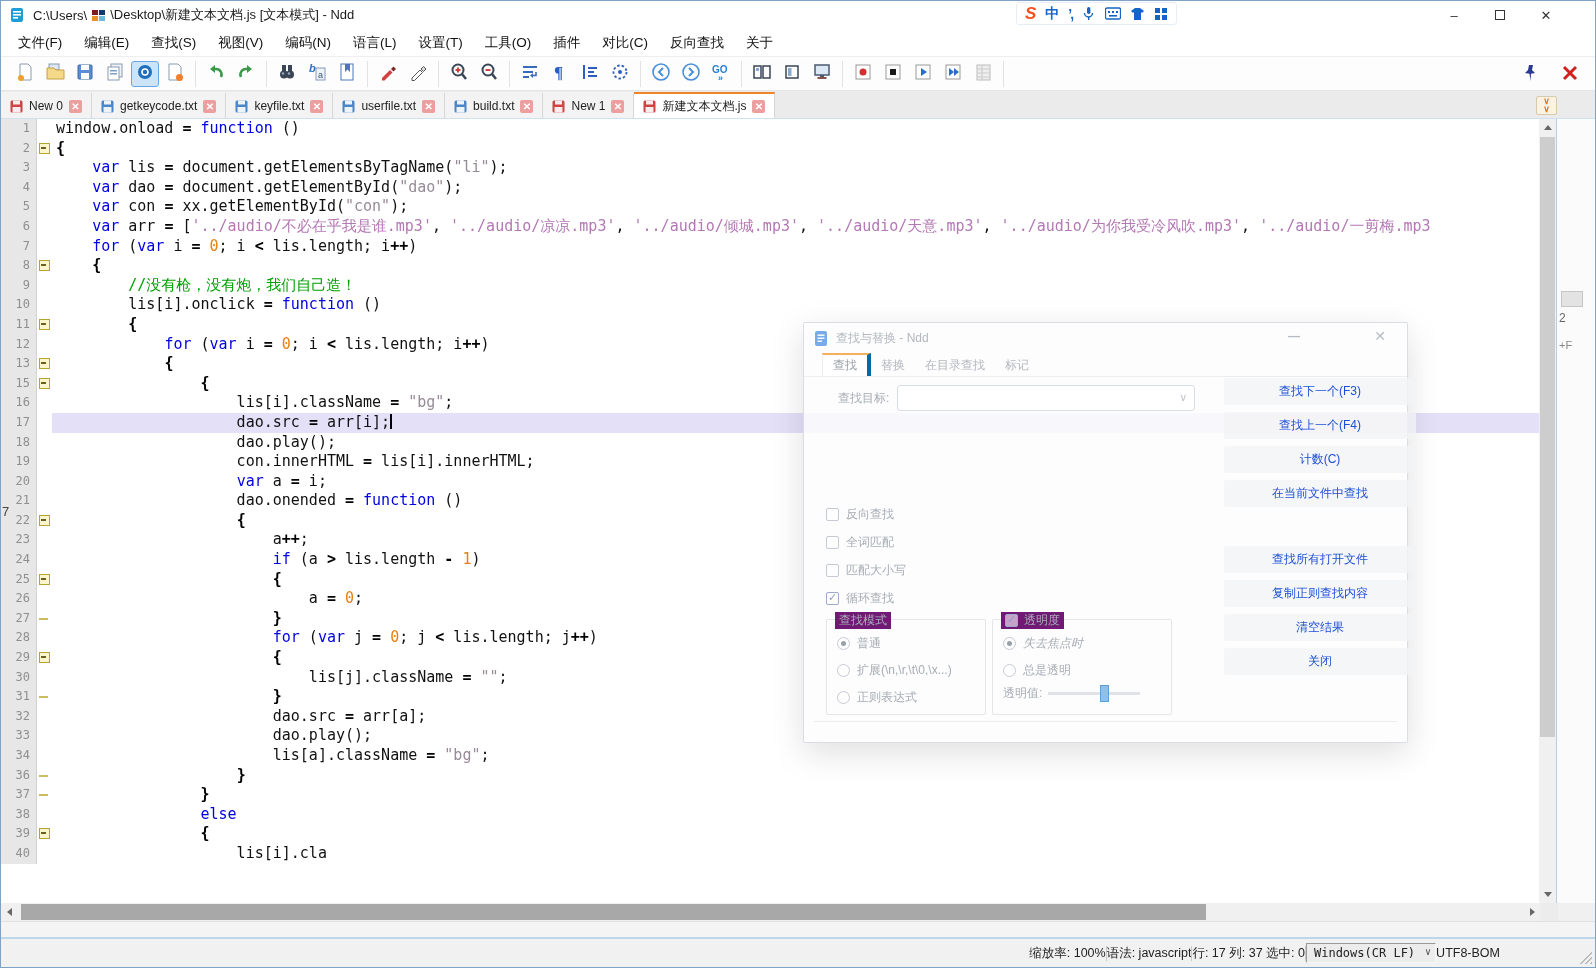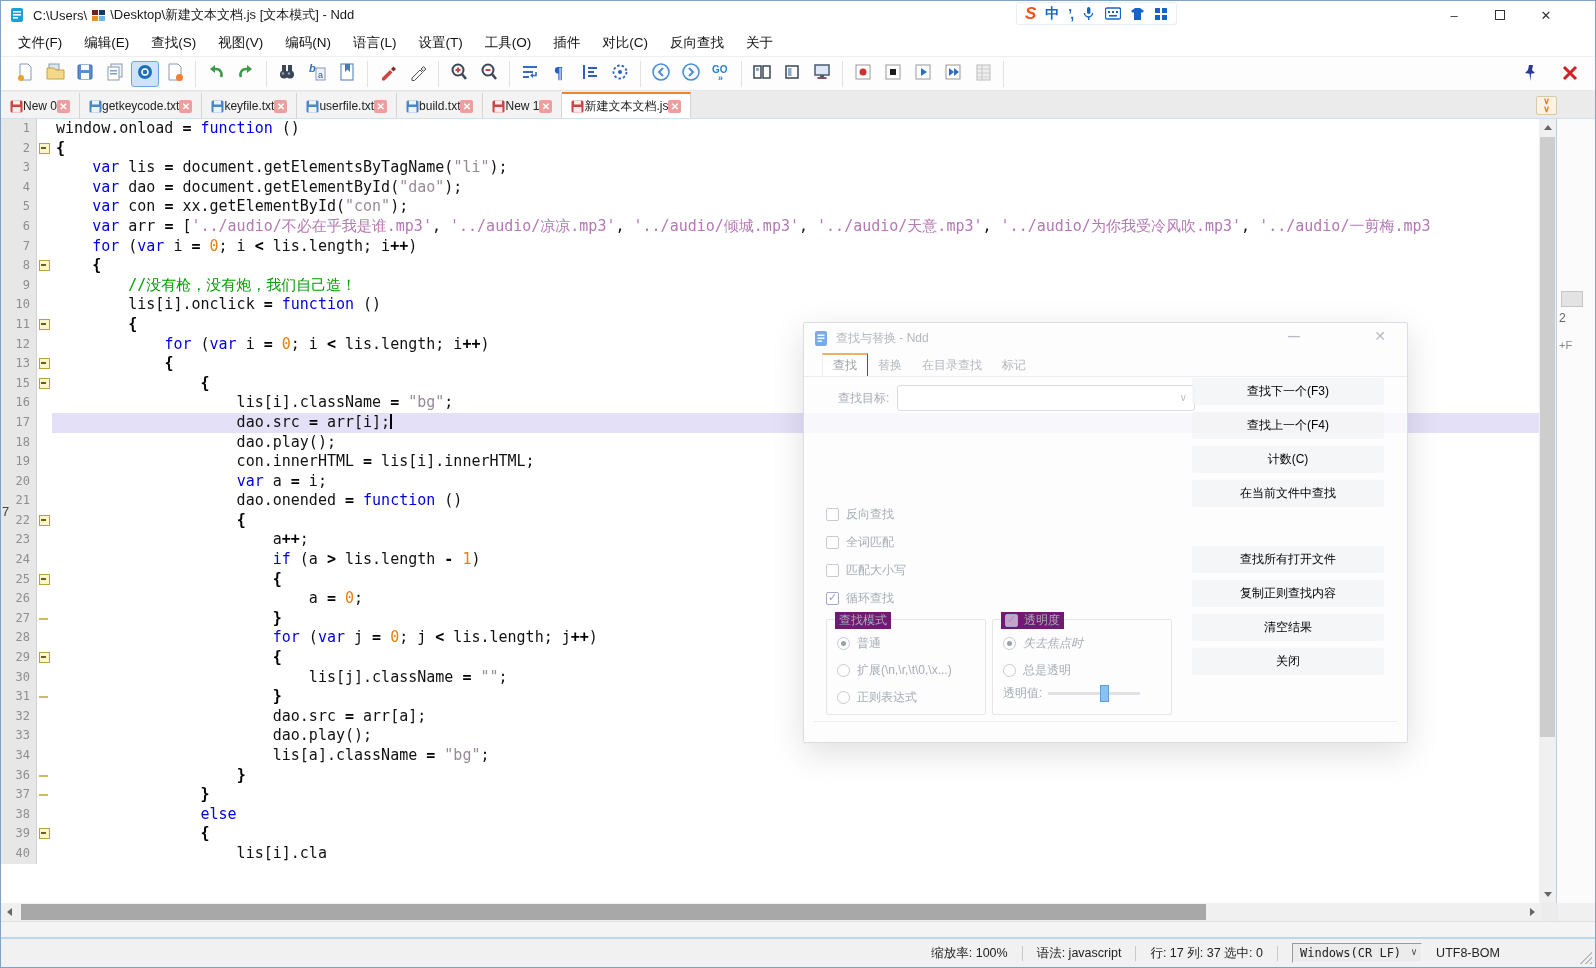--- a/index.html
+++ b/index.html
@@ -29,21 +29,21 @@
   
   .toolbar{height:35px;display:flex;align-items:center;background:#fdfdfd;border-top:1px solid #eee;border-bottom:1px solid #e6e6e6;padding-left:4px;flex:none;position:relative}
   .tgroup{display:flex;align-items:center;padding:0 5px;border-right:1px solid #e2e2e2;height:26px}
   .tgroup:last-of-type{border-right:none}
   .tbtn{width:28px;height:26px;display:flex;align-items:center;justify-content:center;border-radius:3px;margin:0 1px}
   .tbtn.hl{background:#cce4f7;border:1px solid #66a7e8}
   .toolbar-right{position:absolute;right:10px;top:4px;display:flex;gap:10px}
 
   
   .tabbar{height:28px;background:#ebebeb;display:flex;align-items:flex-end;flex:none;border-bottom:1px solid #cfe0ee;position:relative}
-  .ftab{height:26px;display:flex;align-items:center;padding:0 9px;background:#f3f3f3;border-right:1px solid #d6d6d6;border-top:2px solid transparent;font-size:12px;color:#222;white-space:nowrap}
+  .ftab{height:26px;display:flex;align-items:center;gap:6px;padding:0 9px;background:#f3f3f3;border-right:1px solid #d6d6d6;border-top:2px solid transparent;font-size:12px;color:#222;white-space:nowrap}
   .ftab.active{background:#fff;border-top:2px solid #f08428}
   .tabclose{width:13px;height:13px;background:#ec9f9f;border-radius:2px;color:#fff;font-size:10px;line-height:13px;text-align:center;font-weight:bold}
   .tablist-btn{position:absolute;right:38px;top:5px;width:21px;height:19px;background:#faf3e3;border:1px solid #d8c9a8;border-radius:2px;color:#e07820;font-size:9px;line-height:8px;text-align:center;font-weight:bold}
 
   
   .editor{height:784px;background:#fff;position:relative;overflow:hidden;flex:none}
   .line{display:flex;height:19.6px;line-height:19.6px;font-family:"DejaVu Sans Mono",monospace;font-size:15px;white-space:pre}
   .ln{width:36px;flex:none;background:#e7e7e7;color:#8f8f8f;text-align:right;padding-right:6px;font-size:12px;border-right:1px solid #d2d2d2}
   .fold{width:15px;flex:none;background:#fff;position:relative}
   .fold.b::before{content:"";position:absolute;left:2px;top:4px;width:9px;height:9px;border:1px solid #b3a433;background:#fcf6cd}
@@ -75,41 +75,41 @@
   .hscrollrow{height:18px;display:flex;flex:none;background:#f0f0f0}
   .hscroll{width:1540px;position:relative;background:#f0f0f0}
   .harrow{position:absolute;top:0;width:17px;height:18px;display:flex;align-items:center;justify-content:center}
   .tri-left{width:0;height:0;border-top:4px solid transparent;border-bottom:4px solid transparent;border-right:5px solid #666}
   .tri-right{width:0;height:0;border-top:4px solid transparent;border-bottom:4px solid transparent;border-left:5px solid #666}
   .hthumb{position:absolute;left:20px;top:1px;width:1185px;height:16px;background:#a8a8a8}
   .scrollcorner{width:17px;background:#ececec}
   .filler{height:16px;background:#f4f4f4;border-top:1px solid #e0e0e0;flex:none}
 
   
-  .statusbar{height:30px;background:#f1f1f1;border-top:2px solid #bcd6ea;display:flex;align-items:center;justify-content:flex-end;font-size:12.5px;color:#222;flex:none;position:relative;padding-right:95px;gap:14px}
+  .statusbar{height:30px;background:#f1f1f1;border-top:2px solid #bcd6ea;display:flex;align-items:center;justify-content:flex-end;font-size:12.5px;color:#222;flex:none;position:relative;padding-right:95px;gap:0}
   .sep{width:1px;height:15px;background:#c9c9c9}
   .eolbox{font-family:"DejaVu Sans Mono",monospace;font-size:12px;background:#ececec;border:1px solid;border-color:#9a9a9a #f6f6f6 #f6f6f6 #9a9a9a;padding:2px 20px 2px 7px;position:relative}
   .eolbox::after{content:"∨";position:absolute;right:4px;top:2px;color:#555;font-size:10px}
   .grip{position:absolute;right:3px;bottom:3px;width:12px;height:12px;background:
     linear-gradient(135deg,transparent 50%,#bbb 50%,#bbb 58%,transparent 58%,transparent 70%,#bbb 70%,#bbb 78%,transparent 78%,transparent 90%,#bbb 90%)}
 
   
   .dialog{position:absolute;left:803px;top:322px;width:605px;height:421px;background:rgba(252,252,253,.8);border:1px solid rgba(190,196,206,.55);border-radius:2px;box-shadow:0 10px 34px rgba(0,0,0,.13);z-index:10;font-size:12px;color:#a7adb6}
   .dtitle{height:30px;display:flex;align-items:center;padding:0 10px;position:relative}
   .dtitletext{margin-left:8px;color:#b3b8bf}
   .dmin{position:absolute;right:100px;top:6px;width:26px;text-align:center;color:#b8bcc2;font-weight:bold}
   .dclose{position:absolute;right:14px;top:5px;width:26px;text-align:center;color:#b8bcc2;font-size:14px}
   .dtabs{display:flex;padding-left:18px;height:24px;border-bottom:1px solid #ebedf0}
   .dtab{padding:0 10px;display:flex;align-items:center;border-top:2px solid transparent;color:#b4b8be}
-  .dtab.active{background:rgba(255,255,255,.85);border-top:2px solid rgba(240,150,40,.75);color:#9aa0a8;border-left:1px solid #eee;border-right:1px solid #0369a1}
+  .dtab.active{background:rgba(255,255,255,.85);border-top:2px solid rgba(240,150,40,.75);color:#9aa0a8;border-left:1px solid #eee;border-right:4px solid #0369a1}
   .findrow{position:absolute;left:34px;top:62px;display:flex;align-items:center}
   .findlabel{margin-right:8px;color:#a8adb5}
   .combo{width:298px;height:26px;background:rgba(255,255,255,.85);border:1px solid #d9dde4;border-radius:3px;position:relative}
   .combo::after{content:"∨";position:absolute;right:7px;top:5px;color:#c2c6cc;font-size:11px}
-  .dbtn{position:absolute;left:388px;width:192px;height:27px;background:rgba(242,243,245,.78);border-radius:3px;display:flex;align-items:center;justify-content:center;color:#000000}
+  .dbtn{position:absolute;left:420px;width:192px;height:27px;background:rgba(242,243,245,.78);border-radius:3px;display:flex;align-items:center;justify-content:center;color:#1d4ed8}
   .dcheck{position:absolute;left:22px;display:flex;align-items:center;gap:7px;height:14px}
   .cbox{width:13px;height:13px;border:1px solid #c6cad2;border-radius:2px;background:rgba(255,255,255,.6);position:relative;flex:none}
   .cbox.on{border-color:#9fa8cf}
   .cbox.on::after{content:"✓";position:absolute;left:1px;top:-2px;color:#929cc8;font-size:11px}
   .groupbox{position:absolute;top:296px;height:96px;border:1px solid #e4e6ea;border-radius:2px}
   .gb1{left:22px;width:160px}
   .gb2{left:188px;width:180px}
   .gblabel{position:absolute;top:-8px;left:8px;background:#701a75;padding:0 4px;color:#a8adb5;display:flex;gap:6px;align-items:center}
   .radiorow{position:absolute;left:10px;display:flex;align-items:center;gap:7px;height:14px;white-space:nowrap}
   .rad{width:13px;height:13px;border:1px solid #c6cad2;border-radius:50%;background:rgba(255,255,255,.6);position:relative;flex:none}

